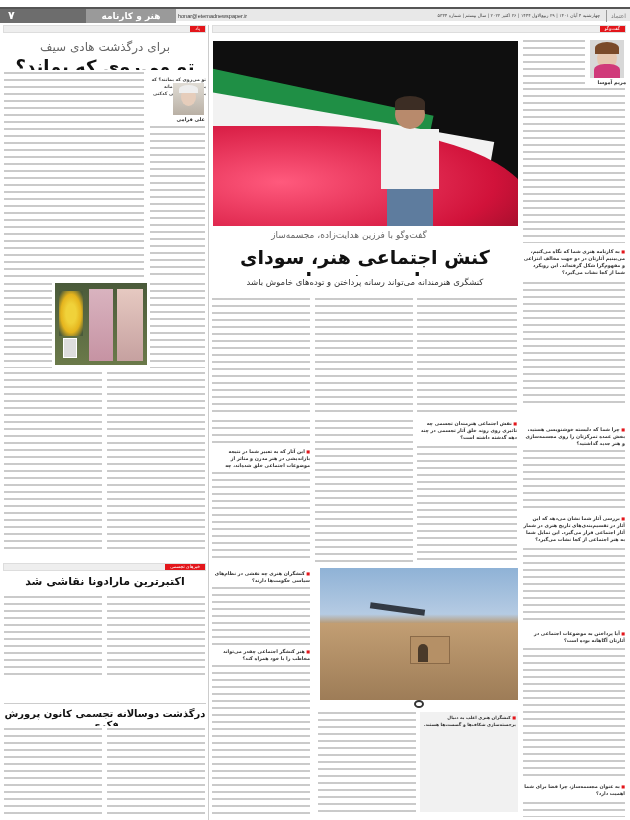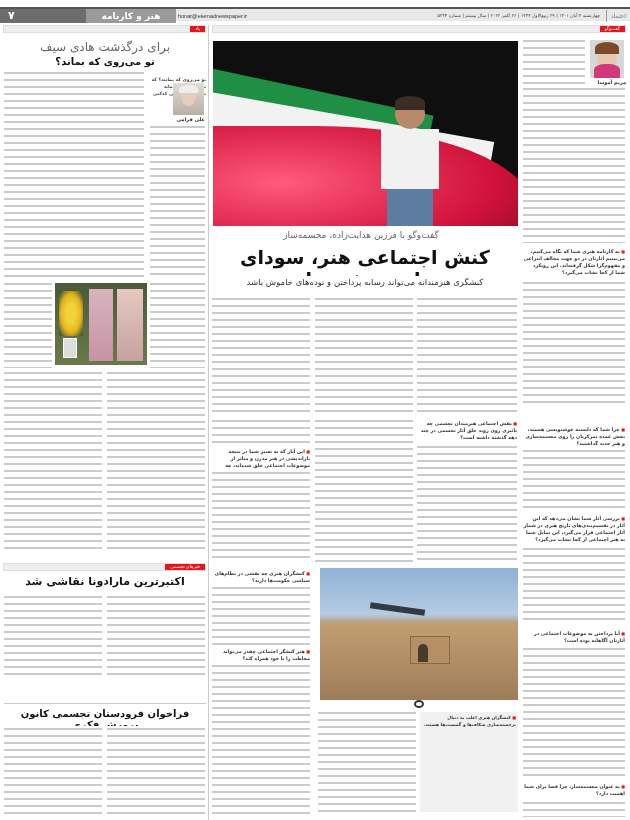--- a/index.html
+++ b/index.html
@@ -17,21 +17,21 @@
   .red-tag { position: absolute; top: 0; right: 0; height: 6px; background: #e3161b; color: #fff; font-size: 4.5px; line-height: 6px; padding: 0 5px; }
 
   .col-sep { position: absolute; top: 25px; width: 1px; background: #ccc; }
   .txt-dark { color: #444; font-weight: bold; font-size: 4.8px; line-height: 7px; }
   .q { color: #333; font-weight: bold; font-size: 4.8px; line-height: 7px; }
   .q::before { content: "■ "; color: #e3161b; font-size: 4px; }
   .col { position: absolute; overflow: hidden; }
   .lines { background: repeating-linear-gradient(to bottom, #bdbdbd 0px, #bdbdbd 2px, transparent 2px, transparent 7px); opacity: .8; }
 
   .kicker { font-size: 8px; color: #666; text-align: center; }
-  .h1 { font-size: 10px; font-weight: bold; color: #111; text-align: center; }
+  .h1 { font-size: 18px; font-weight: bold; color: #111; text-align: center; }
   .h-main { font-size: 19px; font-weight: bold; color: #111; text-align: center; letter-spacing: -0.5px; }
   .lead { font-size: 8.5px; color: #333; text-align: center; }
 
   .photo-main { position: absolute; left: 213px; top: 41px; width: 305px; height: 185px; background: #0f0f0f; overflow: hidden; }
   .photo-desert { position: absolute; left: 320px; top: 568px; width: 198px; height: 132px; background: linear-gradient(#8fb2d6 0%, #b5cbe3 35%, #b89a75 42%, #a8865f 70%, #c4a47c 100%); overflow: hidden; }
   .photo-shrine { position: absolute; left: 55px; top: 285px; width: 90px; height: 85px; background: linear-gradient(#4a5a3a, #6b7a4a); overflow: hidden; }
   .portrait { position: absolute; background: #ccc; overflow: hidden; }
 </style>
 </head>
 <body>
@@ -85,36 +85,36 @@
   <div class="red-tag">خبرهای تجسمی</div>
 </div>
 <div class="col" style="left:4px;top:575px;width:202px;height:18px;">
   <div class="h1" style="font-size:11px;">اکتبر‌ترین ماراد‌ونا نقاشی شد</div>
 </div>
 <div class="col lines" style="left:4px;top:596px;width:98px;height:80px;"></div>
 <div class="col lines" style="left:107px;top:596px;width:98px;height:80px;"></div>
 
 <div style="position:absolute;left:4px;top:703px;width:202px;height:1px;background:#ccc;"></div>
 <div class="col" style="left:4px;top:708px;width:202px;height:18px;">
-  <div class="h1" style="font-size:10px;">فراخوان فرودستان تجسمی کانون پرورش فکری</div>
+  <div class="h1" style="font-size:10px;">درگذشت دوسالانه تجسمی کانون پرورش فکری</div>
 </div>
 <div class="col lines" style="left:4px;top:728px;width:98px;height:88px;"></div>
 <div class="col lines" style="left:107px;top:728px;width:98px;height:88px;"></div>
 
 <div class="photo-main">
   <div style="position:absolute;left:-40px;top:20px;width:260px;height:60px;background:#1f8f45;transform:rotate(12deg);transform-origin:left;"></div>
   <div style="position:absolute;left:-40px;top:45px;width:320px;height:70px;background:#f2f2f2;transform:rotate(10deg);transform-origin:left;"></div>
   <div style="position:absolute;left:-40px;top:85px;width:360px;height:140px;background:radial-gradient(ellipse at 30% 40%,#ff5a7d,#d1123a 60%,#6b0a1a 100%);border-radius:0 60% 0 0;"></div>
   <div style="position:absolute;left:182px;top:58px;width:30px;height:30px;border-radius:50%;background:#b88a6c;"></div>
   <div style="position:absolute;left:182px;top:55px;width:30px;height:14px;border-radius:50% 50% 0 0;background:#3c2d24;"></div>
   <div style="position:absolute;left:168px;top:88px;width:58px;height:60px;background:#f1f1f1;"></div>
   <div style="position:absolute;left:174px;top:148px;width:46px;height:40px;background:#5e7c9e;"></div>
 </div>
 
-<div class="col" style="left:208px;top:230px;width:306px;height:14px;">
+<div class="col" style="left:196px;top:230px;width:306px;height:14px;">
   <div class="kicker" style="font-size:9px;">گفت‌وگو با فرزین هدایت‌زاده، مجسمه‌ساز</div>
 </div>
 <div class="col" style="left:212px;top:246px;width:306px;height:30px;">
   <div class="h-main">کنش اجتماعی هنر، سودای رهایی‌بخشی دارد</div>
 </div>
 <div class="col" style="left:212px;top:277px;width:306px;height:14px;">
   <div class="lead">کنشگری هنرمندانه می‌تواند رسانه پرداختن و توده‌های خاموش باشد</div>
 </div>
 
 <div class="col lines" style="left:417px;top:298px;width:100px;height:118px;"></div>

